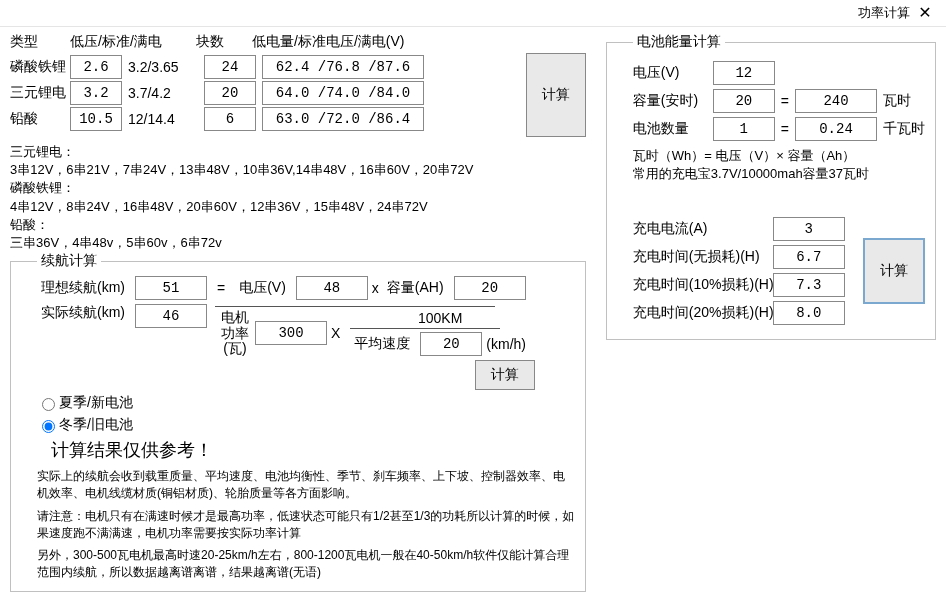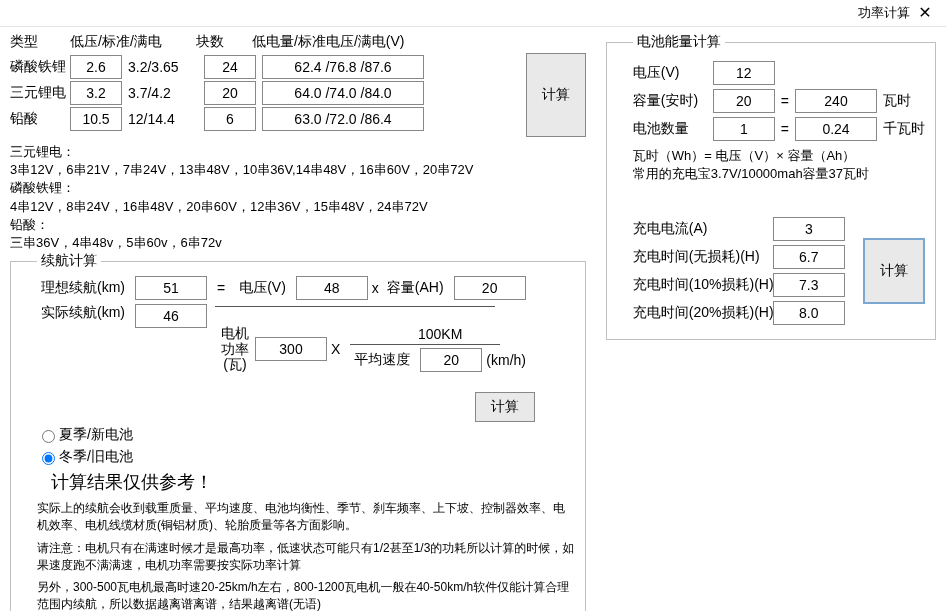--- a/index.html
+++ b/index.html
@@ -6,21 +6,21 @@
 body{width:946px;height:611px;position:relative;box-sizing:border-box}
 .titlebar{height:26px;line-height:26px;padding:0 6px;font-size:13px;display:flex;justify-content:flex-end;align-items:center;border-bottom:1px solid #e5e5e5}
 .close{font-size:16px;width:30px;text-align:center;cursor:default}
 .content{display:flex;padding:6px 10px 10px 10px}
 .left{width:580px}
 .right{flex:1;padding-left:20px}
 fieldset{border:1px solid #c0c0c0;padding:6px 10px 10px 26px;margin:0 0 10px 0}
 legend{padding:0 4px;font-size:14px}
 .row{display:flex;align-items:center;margin:4px 0;white-space:nowrap}
 .lbl{display:inline-block}
-input[type=text]{border:1px solid #888;height:22px;text-align:center;font-size:14px;font-family:Liberation Sans, sans-serif;background:#fff;padding:0}
+input[type=text]{border:1px solid #888;height:22px;text-align:center;font-size:14px;font-family:Liberation Mono, monospace;background:#fff;padding:0}
 .btn{border:1px solid #888;background:#e9e9e9;cursor:default;display:inline-flex;align-items:center;justify-content:center}
 .btn-big{width:58px;height:82px}
 .btn-calc{width:58px;height:28px}
 .btn-tall{width:58px;height:62px;border:2px solid #7aa8ce}
 .headrow{display:flex;margin-bottom:2px}
 .headrow span{display:inline-block}
 .batgrid{display:flex}
 .batleft{flex:1}
 .batrow{display:flex;align-items:center;margin:2px 0}
 .batrow .batname{width:60px}
@@ -32,21 +32,21 @@
 .paratxt{font-size:12px;line-height:1.4;margin-top:6px}
 .ml6{margin-left:6px}
 .w60{width:60px}.w70{width:70px}.w80{width:80px}
 .radio{display:inline-flex;align-items:center;margin-right:14px}
 .radio input{margin-right:4px}
 .resline{font-size:18px;margin:4px 0 4px 14px}
 .eqarea{margin-left:8px}
 .hr{border-top:1px solid #555;height:1px;margin:2px 0;width:280px}
 .eqrow{display:flex;align-items:center}
 .eqrow>span{margin:0 4px}
-.frac{display:inline-block;text-align:center;margin:16px 6px}
+.frac{display:inline-block;text-align:center;margin:0 6px}
 .rlabel{width:140px;display:inline-block}
 .rfield{width:70px}
 </style>
 </head>
 <body>
 
 <div class="titlebar">
   <span>功率计算</span>
   <span class="close">✕</span>
 </div>

